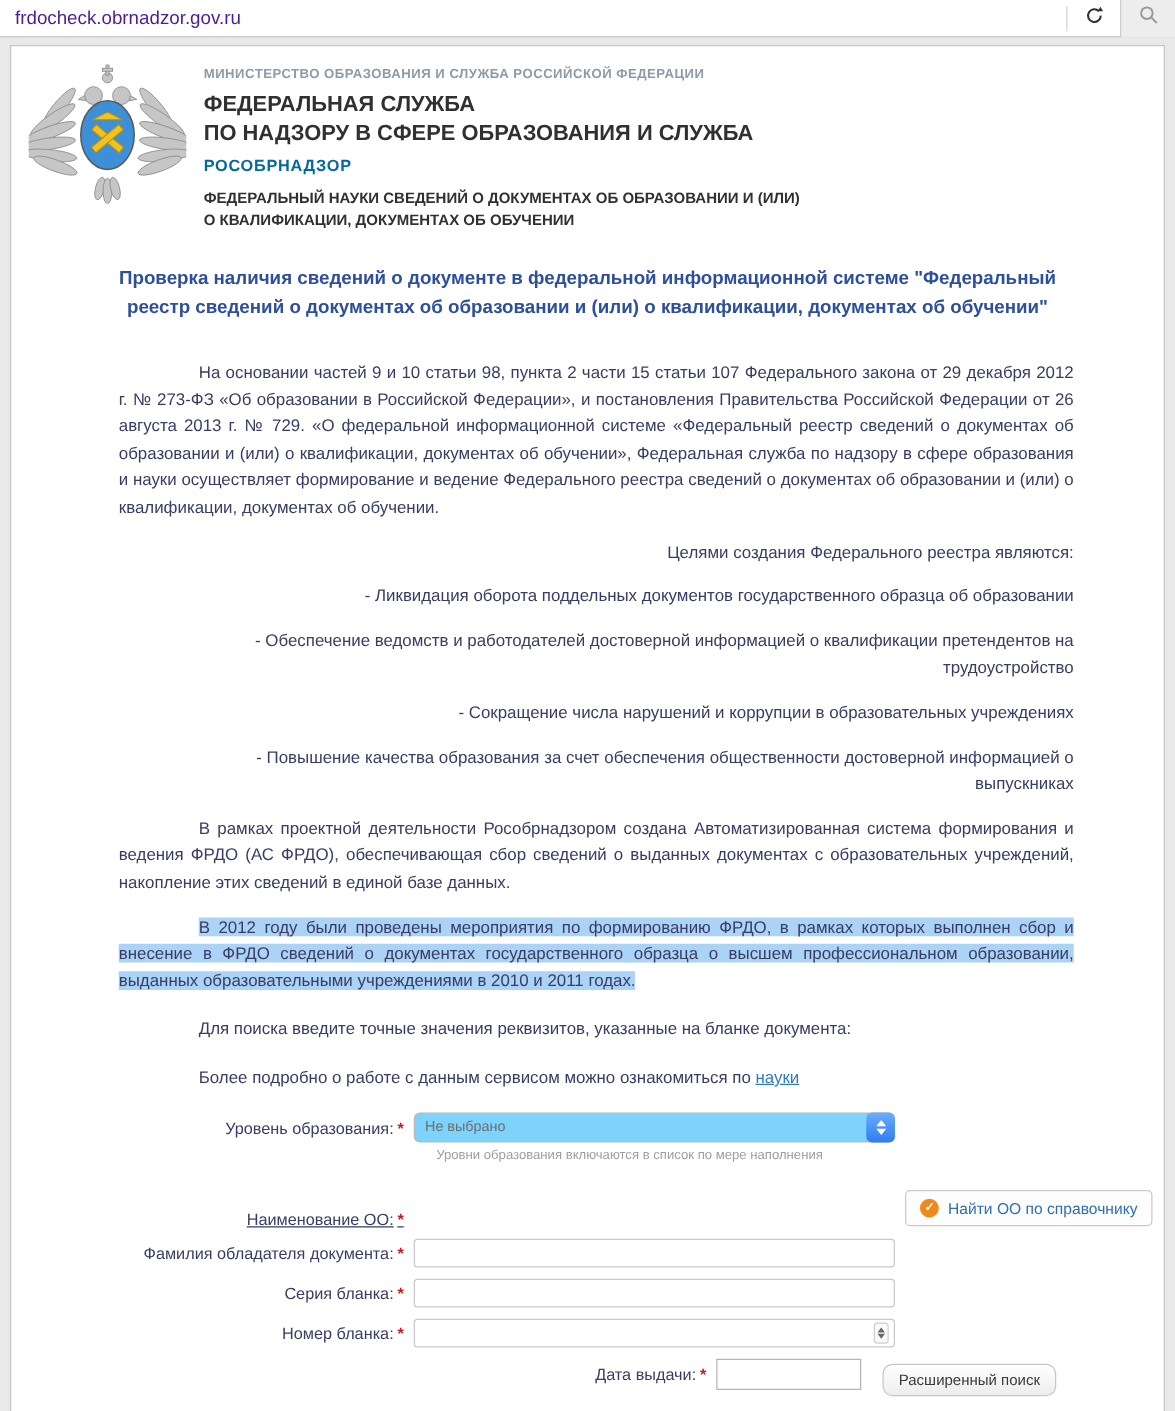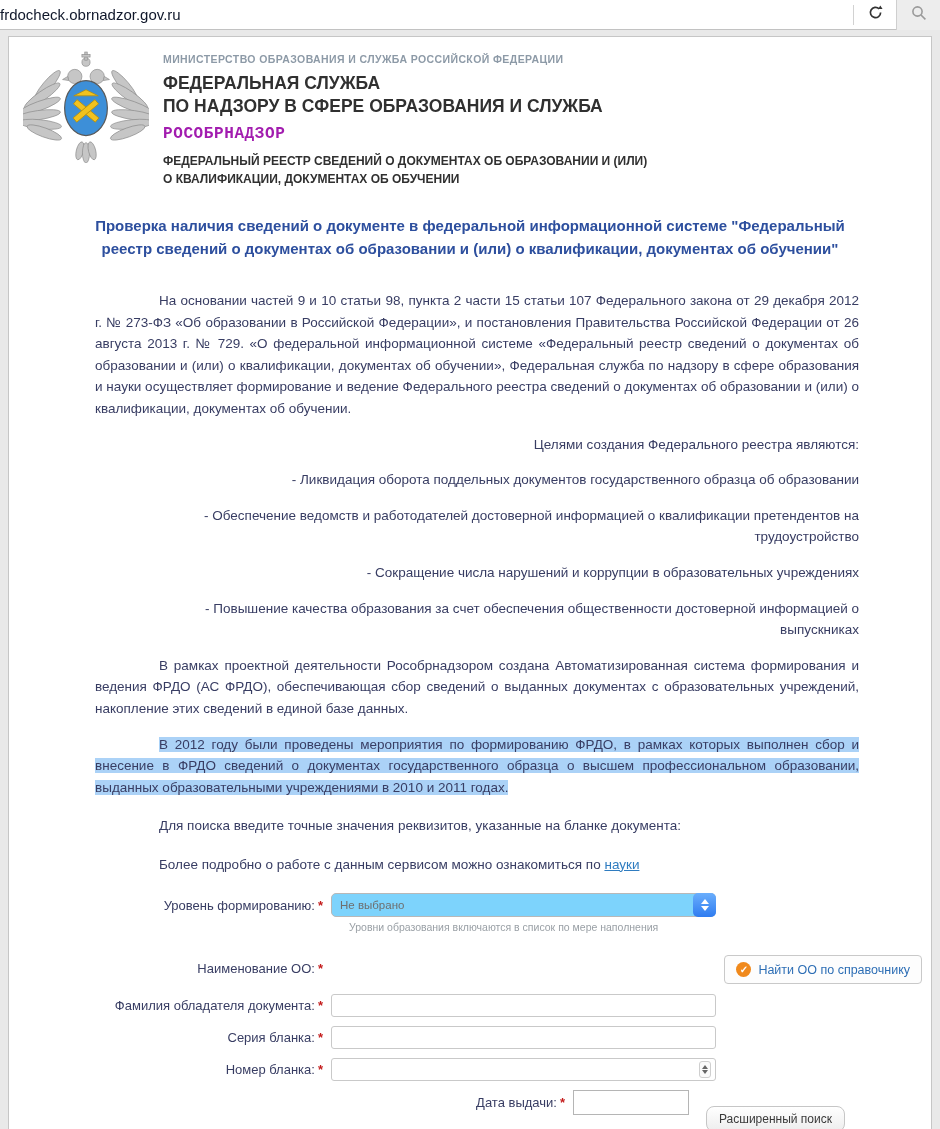--- a/index.html
+++ b/index.html
@@ -10,41 +10,41 @@
     position: relative;
     overflow: hidden;
   }
   
   .browser-bar {
     height: 30px; background: #fff;
     border-bottom: 1px solid #c2c2c2;
     display: flex; align-items: center;
     position: relative;
   }
-  .url-text { font-size: 15px; color: #0f172a; flex: 1; }
+  .url-text { font-size: 15px; color: #4c1d95; padding-left: 12px; flex: 1; }
   .chrome-divider { width: 1px; height: 20px; background: #d2d2d2; }
   .reload-btn { width: 42px; height: 30px; display:flex; align-items:center; justify-content:center; cursor:pointer; }
   .search-seg {
     width: 44px; height: 30px; background: #ededed;
     border-left: 1px solid #cfcfcf; display:flex; align-items:center; justify-content:center;
   }
   
   .page {
     position: absolute; top: 36px; left: 8px; right: 8px; bottom: 0;
     background: #fff; border: 1px solid #c6c6c6; border-bottom: none;
     display: flex; flex-direction: column;
   }
   .content { flex: 1; }
   
   .site-header { display: flex; padding: 12px 0 0 14px; }
   .logo { width: 126px; height: 114px; flex: 0 0 auto; }
   .header-text { margin-left: 14px; padding-top: 4px; }
   .ministry { color: #8d9aa7; font-weight: bold; font-size: 10.5px; letter-spacing: .4px; }
   .service-name { color: #303030; font-weight: bold; font-size: 17.5px; line-height: 1.3; margin-top: 7px; }
-  .abbr { color: #a21caf; font-weight: bold; font-size: 16px; letter-spacing: .6px; margin-top: 7px; font-family: Liberation Mono, monospace; }
+  .abbr { color: #0369a1; font-weight: bold; font-size: 13px; letter-spacing: .6px; margin-top: 7px; }
   .registry-name { color: #303030; font-weight: bold; font-size: 12px; line-height: 1.5; margin-top: 9px; }
   
   .page-title {
     color: #2d4f9e; font-weight: bold; font-size: 15px; text-align: center;
     margin: 26px 70px 0; line-height: 1.55;
   }
   
   .bodytext { color: #383d63; font-size: 13.5px; line-height: 1.6; }
   .para { margin: 14px 72px 0 86px; text-align: justify; text-indent: 64px; }
   .para.first { margin-top: 30px; }
@@ -74,21 +74,21 @@
   .selectbox .sel-value { font-size: 11.5px; color: #6e6e6e; padding-left: 8px; }
   .sel-stepper {
     position: absolute; right: -1px; top: -1px; width: 23px; height: 24px;
     border-radius: 5px; background: linear-gradient(#6aaefc, #2f7cf0);
     display: flex; flex-direction: column; align-items: center; justify-content: center; gap: 2px;
   }
   .tri-up { width:0; height:0; border-left:4px solid transparent; border-right:4px solid transparent; border-bottom:5px solid #fff; }
   .tri-dn { width:0; height:0; border-left:4px solid transparent; border-right:4px solid transparent; border-top:5px solid #fff; }
   .hint { font-size: 10.5px; color: #9aa0a6; margin: 4px 0 0 340px; }
   .row-oo { margin-top: 22px; height: 30px; position: relative; }
-  .row-oo .flabel { position: absolute; left: 0; top: 6px; }
+  .row-oo .flabel { position: absolute; left: 0; top: 16px; text-decoration: underline; }
   .find-oo-btn {
     position: absolute; right: 9px; top: 0;
     border: 1px solid #c9c9c9; border-radius: 4px; background: #fdfdfd;
     color: #2d6eb5; font-size: 12.5px; padding: 6px 11px;
     display: flex; align-items: center; gap: 7px; cursor: pointer;
     font-family: "Liberation Sans", sans-serif;
   }
   .circle-ic {
     width: 15px; height: 15px; border-radius: 50%; background: #f0891c;
     color: #fff; font-size: 10px; line-height: 15px; text-align: center; font-weight: bold;
@@ -99,21 +99,21 @@
     position: absolute; right: 5px; top: 3px; width: 12px; height: 17px;
     border: 1px solid #cfcfcf; border-radius: 3px; background: #fafafa;
     display: flex; flex-direction: column; align-items: center; justify-content: center; gap: 1px;
     cursor: pointer;
   }
   .spinner .tri-up { border-left-width:3px; border-right-width:3px; border-bottom:4px solid #666; }
   .spinner .tri-dn { border-left-width:3px; border-right-width:3px; border-top:4px solid #666; }
   .date-input { width: 116px; height: 25px; border: 1px solid #b5b5b5; border-radius: 0; }
   .row-date { position: relative; justify-content: center; }
   .adv-btn {
-    position: absolute; right: 86px; top: 16px;
+    position: absolute; right: 86px; top: 4px;
     border: 1px solid #c6c6c6; border-radius: 8px;
     background: linear-gradient(#ffffff, #ededed);
     color: #3a3a3a; font-size: 12px; padding: 5px 12px; cursor: pointer;
     font-family: "Liberation Sans", sans-serif;
   }
 </style>
 </head>
 <body>
 
 <div class="browser-bar">
@@ -182,21 +182,21 @@
         </svg>
       </div>
       <div class="header-text">
         <div class="ministry">МИНИСТЕРСТВО ОБРАЗОВАНИЯ И СЛУЖБА РОССИЙСКОЙ ФЕДЕРАЦИИ</div>
         <div class="service-name">
           <div>ФЕДЕРАЛЬНАЯ СЛУЖБА</div>
           <div>ПО НАДЗОРУ В СФЕРЕ ОБРАЗОВАНИЯ И СЛУЖБА</div>
         </div>
         <div class="abbr">РОСОБРНАДЗОР</div>
         <div class="registry-name">
-          <div>ФЕДЕРАЛЬНЫЙ РЕЕСТР СВЕДЕНИЙ О ДОКУМЕНТАХ ОБ ОБРАЗОВАНИИ И (ИЛИ)</div>
+          <div>ФЕДЕРАЛЬНЫЙ НАУКИ СВЕДЕНИЙ О ДОКУМЕНТАХ ОБ ОБРАЗОВАНИИ И (ИЛИ)</div>
           <div>О КВАЛИФИКАЦИИ, ДОКУМЕНТАХ ОБ ОБУЧЕНИИ</div>
         </div>
       </div>
     </div>
 
     <div class="page-title">Проверка наличия сведений о документе в федеральной информационной системе "Федеральный реестр сведений о документах об образовании и (или) о квалификации, документах об обучении"</div>
 
     <div class="bodytext">
       <p class="para first">На основании частей 9 и 10 статьи 98, пункта 2 части 15 статьи 107 Федерального закона от 29 декабря 2012 г. № 273-ФЗ «Об образовании в Российской Федерации», и постановления Правительства Российской Федерации от 26 августа 2013 г. № 729. «О федеральной информационной системе «Федеральный реестр сведений о документах об образовании и (или) о квалификации, документах об обучении», Федеральная служба по надзору в сфере образования и науки осуществляет формирование и ведение Федерального реестра сведений о документах об образовании и (или) о квалификации, документах об обучении.</p>
       <p class="goal-line">Целями создания Федерального реестра являются:</p>
@@ -206,21 +206,21 @@
       <p class="goal-line">- Повышение качества образования за счет обеспечения общественности достоверной информацией о выпускниках</p>
       <p class="para">В рамках проектной деятельности Рособрнадзором создана Автоматизированная система формирования и ведения ФРДО (АС ФРДО), обеспечивающая сбор сведений о выданных документах с образовательных учреждений, накопление этих сведений в единой базе данных.</p>
       <p class="para"><span class="hl">В 2012 году были проведены мероприятия по формированию ФРДО, в рамках которых выполнен сбор и внесение в ФРДО сведений о документах государственного образца о высшем профессиональном образовании, выданных образовательными учреждениями в 2010 и 2011 годах.</span></p>
       <p class="plain-line">Для поиска введите точные значения реквизитов, указанные на бланке документа:</p>
       <p class="plain-line"><span>Более подробно о работе с данным сервисом можно ознакомиться по </span><span class="link">науки</span></p>
     </div>
 
     <div class="form-area">
 
       <div class="frow">
-        <div class="flabel"><span>Уровень формированию:</span><span class="req">*</span></div>
+        <div class="flabel"><span>Уровень образования:</span><span class="req">*</span></div>
         <div class="selectbox">
           <span class="sel-value">Не выбрано</span>
           <span class="sel-stepper">
               <span class="tri-up"></span>
               <span class="tri-dn"></span>
             </span>
         </div>
       </div>
       <div class="hint">Уровни образования включаются в список по мере наполнения</div>
 

